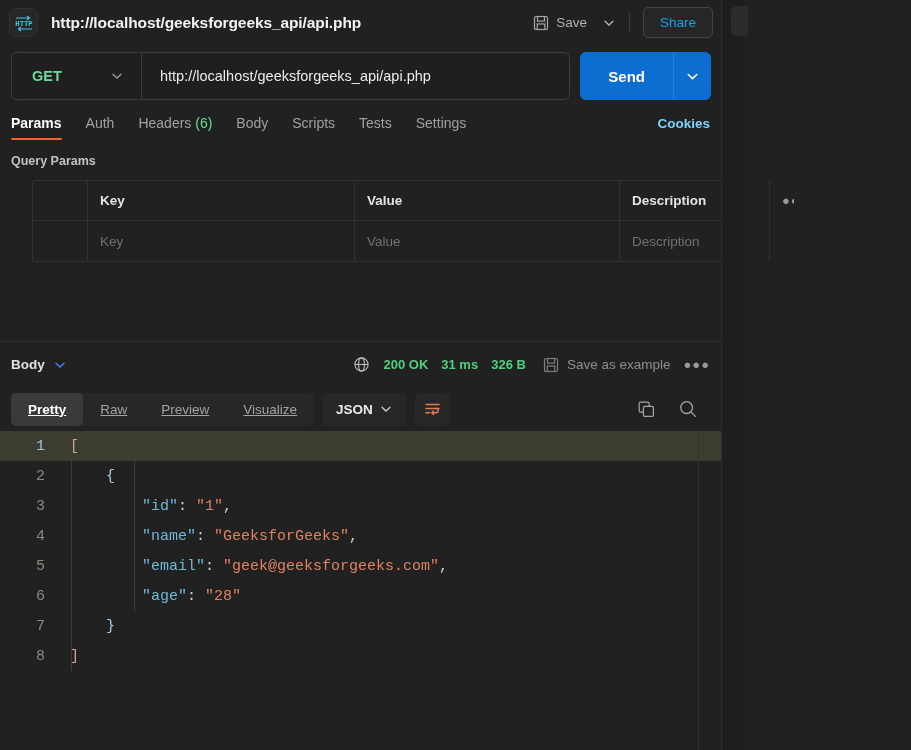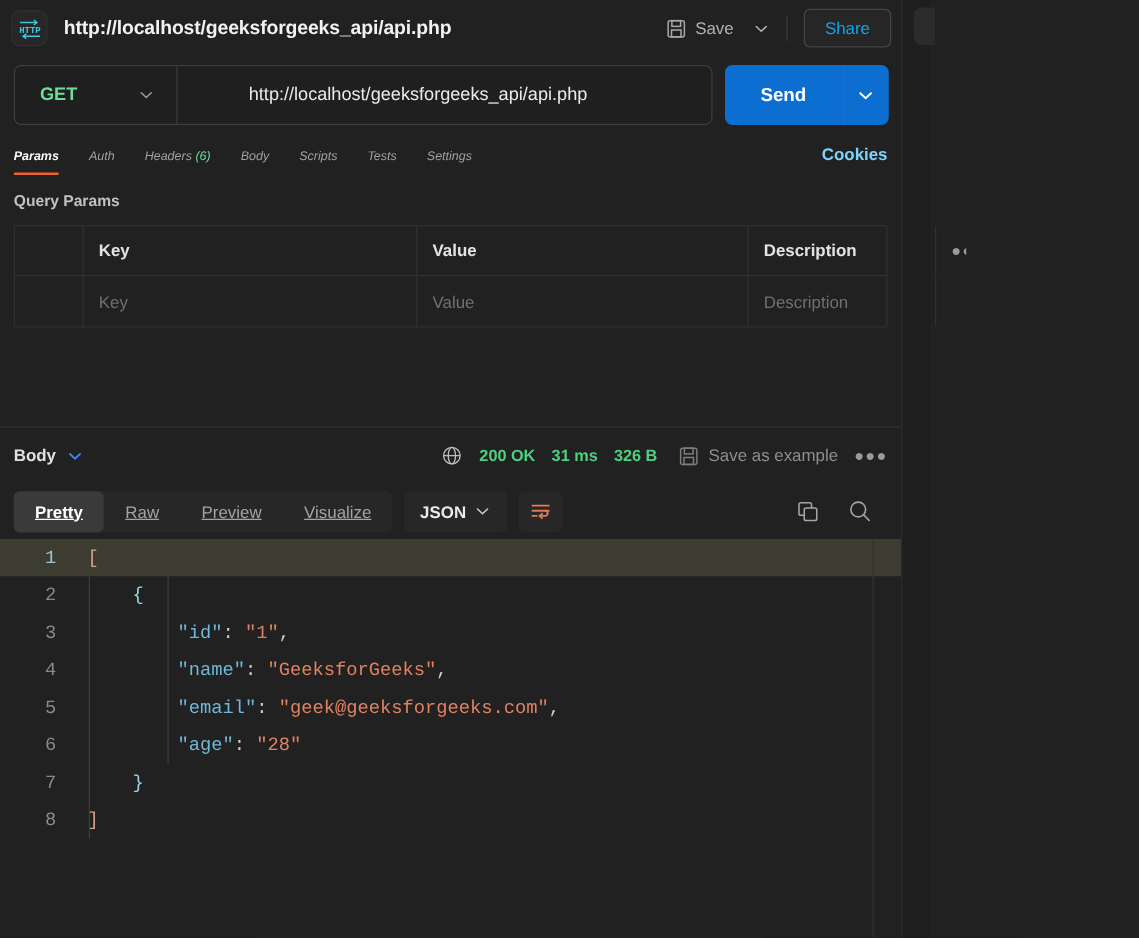--- a/index.html
+++ b/index.html
@@ -93,21 +93,20 @@
   }
   .urlbox {
     flex: 1;
     height: 48px;
     border: 1px solid #3d3d3d;
     border-radius: 6px;
     background: #1f1f1f;
     display: flex;
     align-items: flex-start;
     overflow: hidden;
-    gap: 39px;
   }
   .method {
     width: 130px;
     height: 100%;
     display: flex;
     align-items: center;
     justify-content: space-between;
     padding: 0 17px 0 20px;
     color: #6bdd9a;
     font-size: 14.5px;
@@ -156,28 +155,27 @@
   
   .reqtabs {
     display: flex;
     align-items: flex-end;
     height: 33px;
     padding: 0 11px;
     flex: 0 0 33px;
     position: relative;
   }
   .rtab {
-    font-size: 10px;
+    font-size: 14px;
     color: #a0a0a0;
     padding: 0 0 9px 0;
     margin-right: 24px;
     cursor: pointer;
     position: relative;
     white-space: nowrap;
-    font-style: italic;
   }
   .rtab.active { color: #fafafa; font-weight: bold; }
   .rtab.active::after {
     content: "";
     position: absolute;
     left: 0; right: 0; bottom: 0;
     height: 2px;
     background: #ef6330;
     border-radius: 2px;
   }
@@ -192,20 +190,21 @@
     margin-top: 31px;
   }
 
   
   .qp-section { padding: 14px 11px 0 11px; flex: 0 0 auto; }
   .qp-title { font-size: 12.5px; font-weight: bold; color: #c2c2c2; margin-bottom: 12px; }
   .qp-table {
     border: 1px solid #313131;
     border-radius: 2px;
     width: 100%;
+    margin-left: 21px;
   }
   .qp-row { display: flex; height: 40px; }
   .qp-row.head { border-bottom: 1px solid #313131; }
   .qp-cell {
     display: flex;
     align-items: center;
     padding: 0 12px;
     border-right: 1px solid #313131;
     font-size: 13.5px;
     overflow: hidden;

